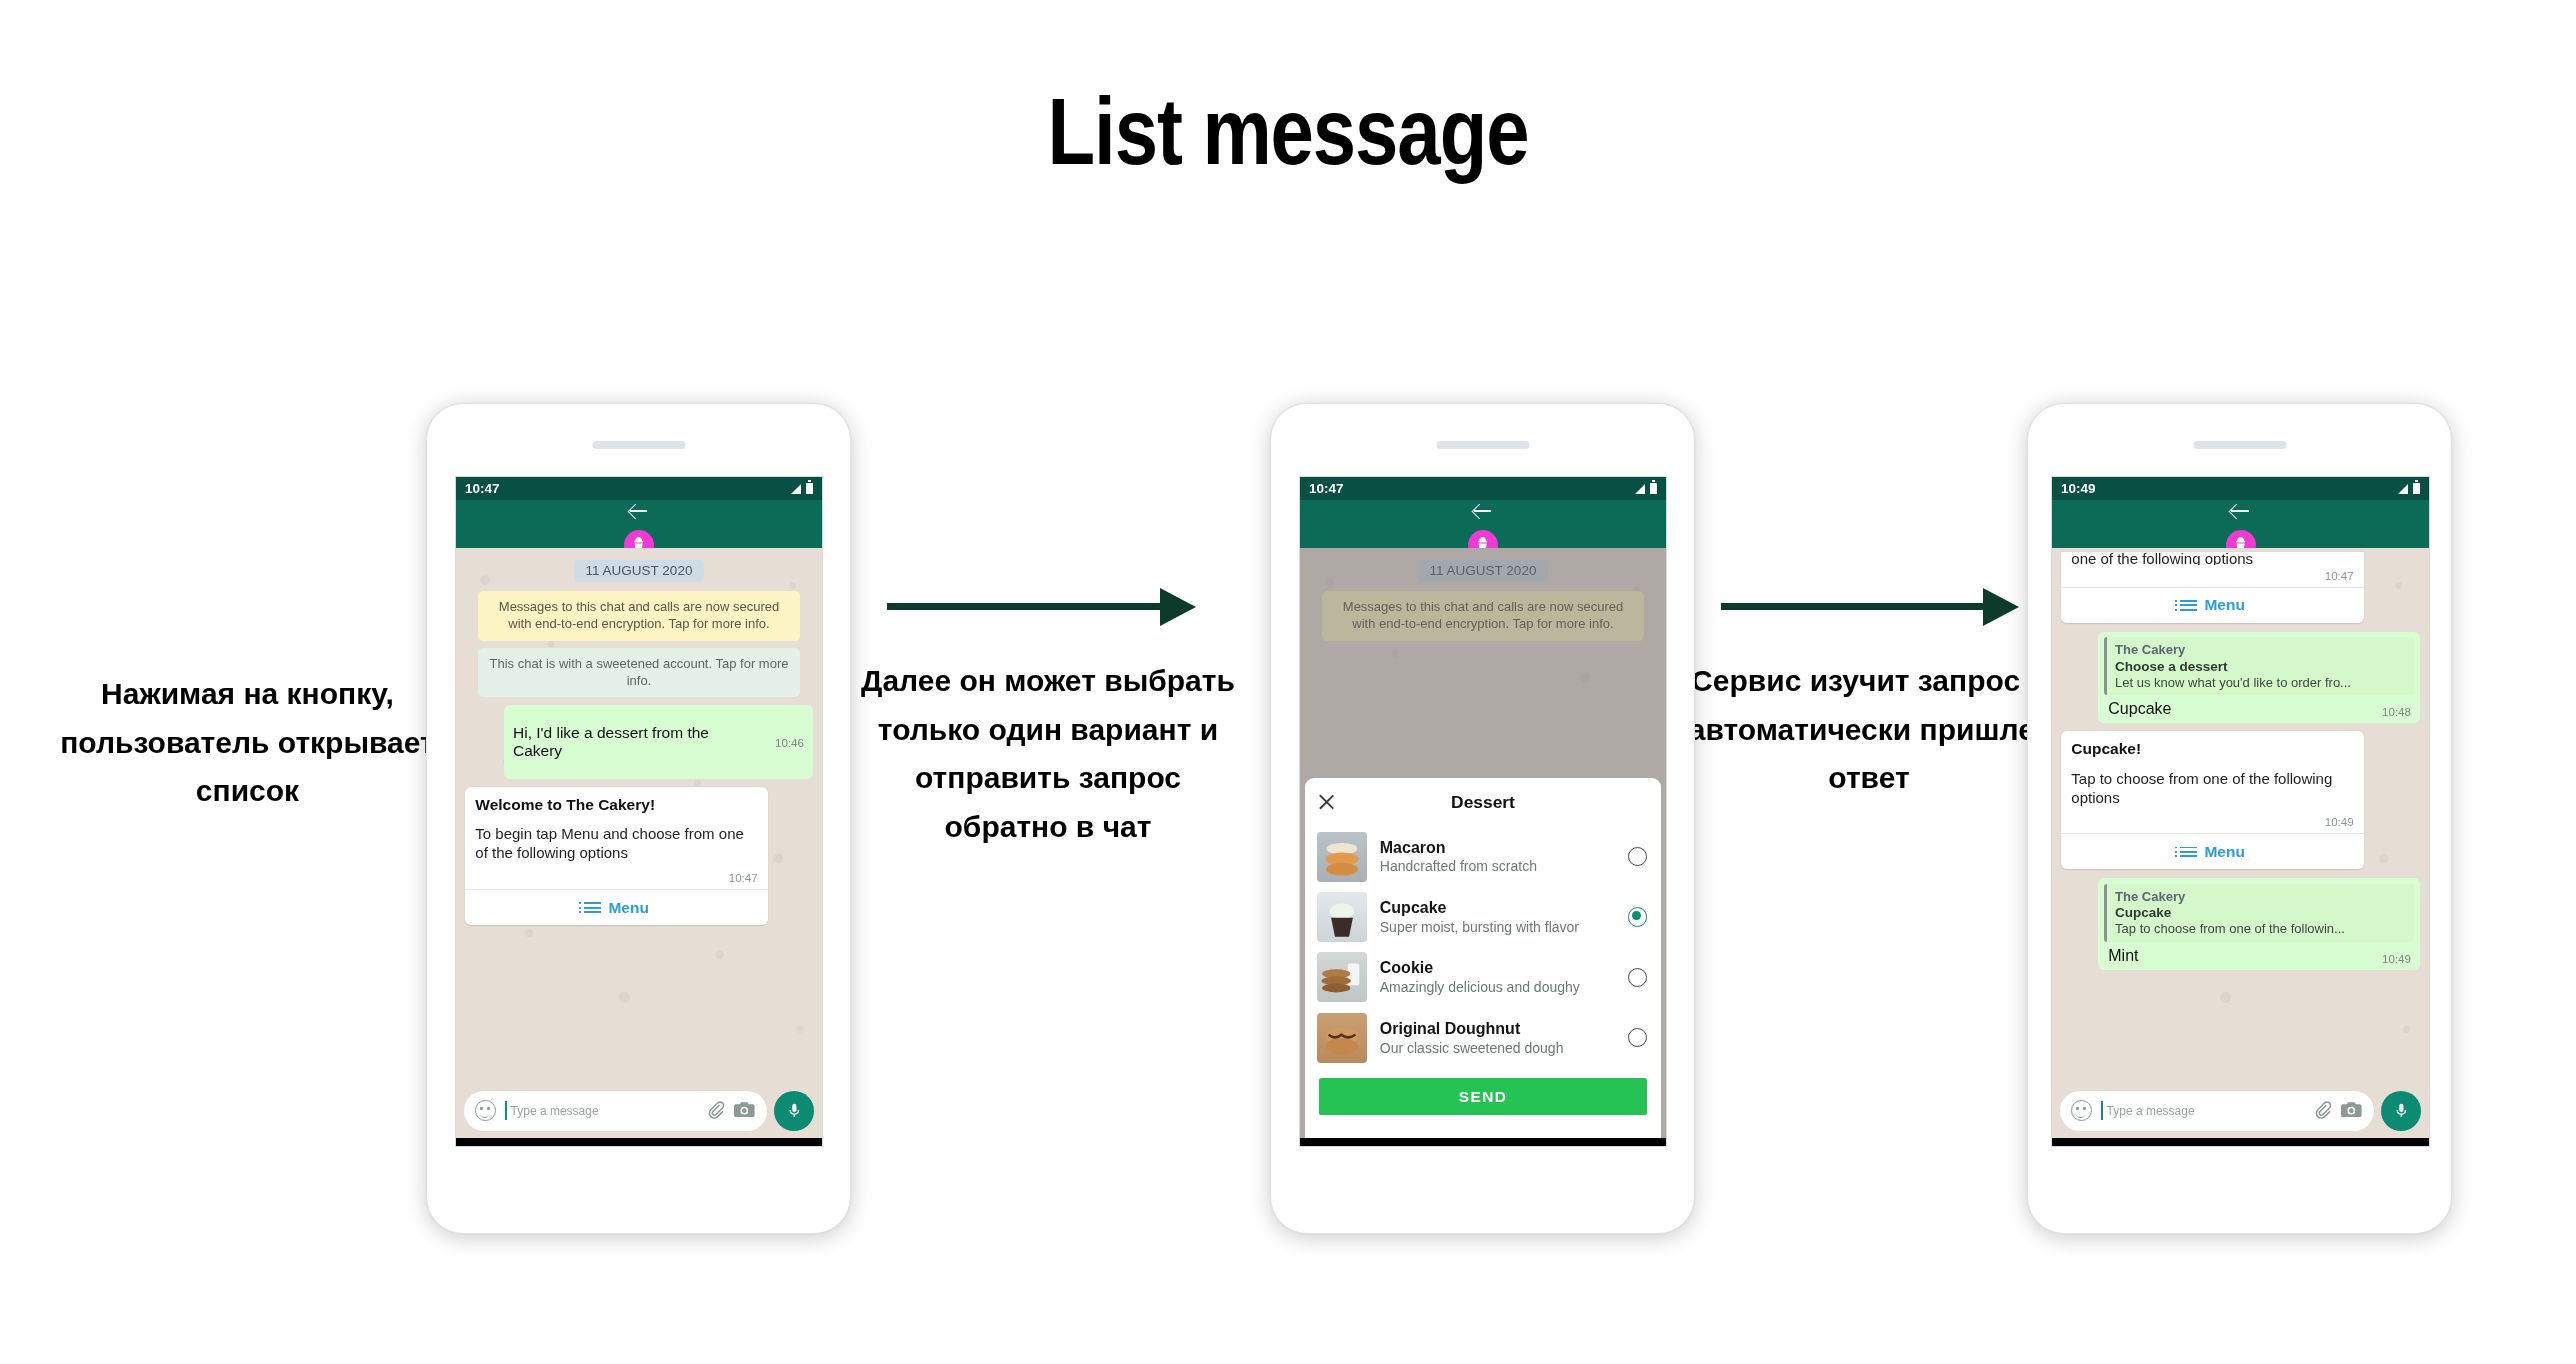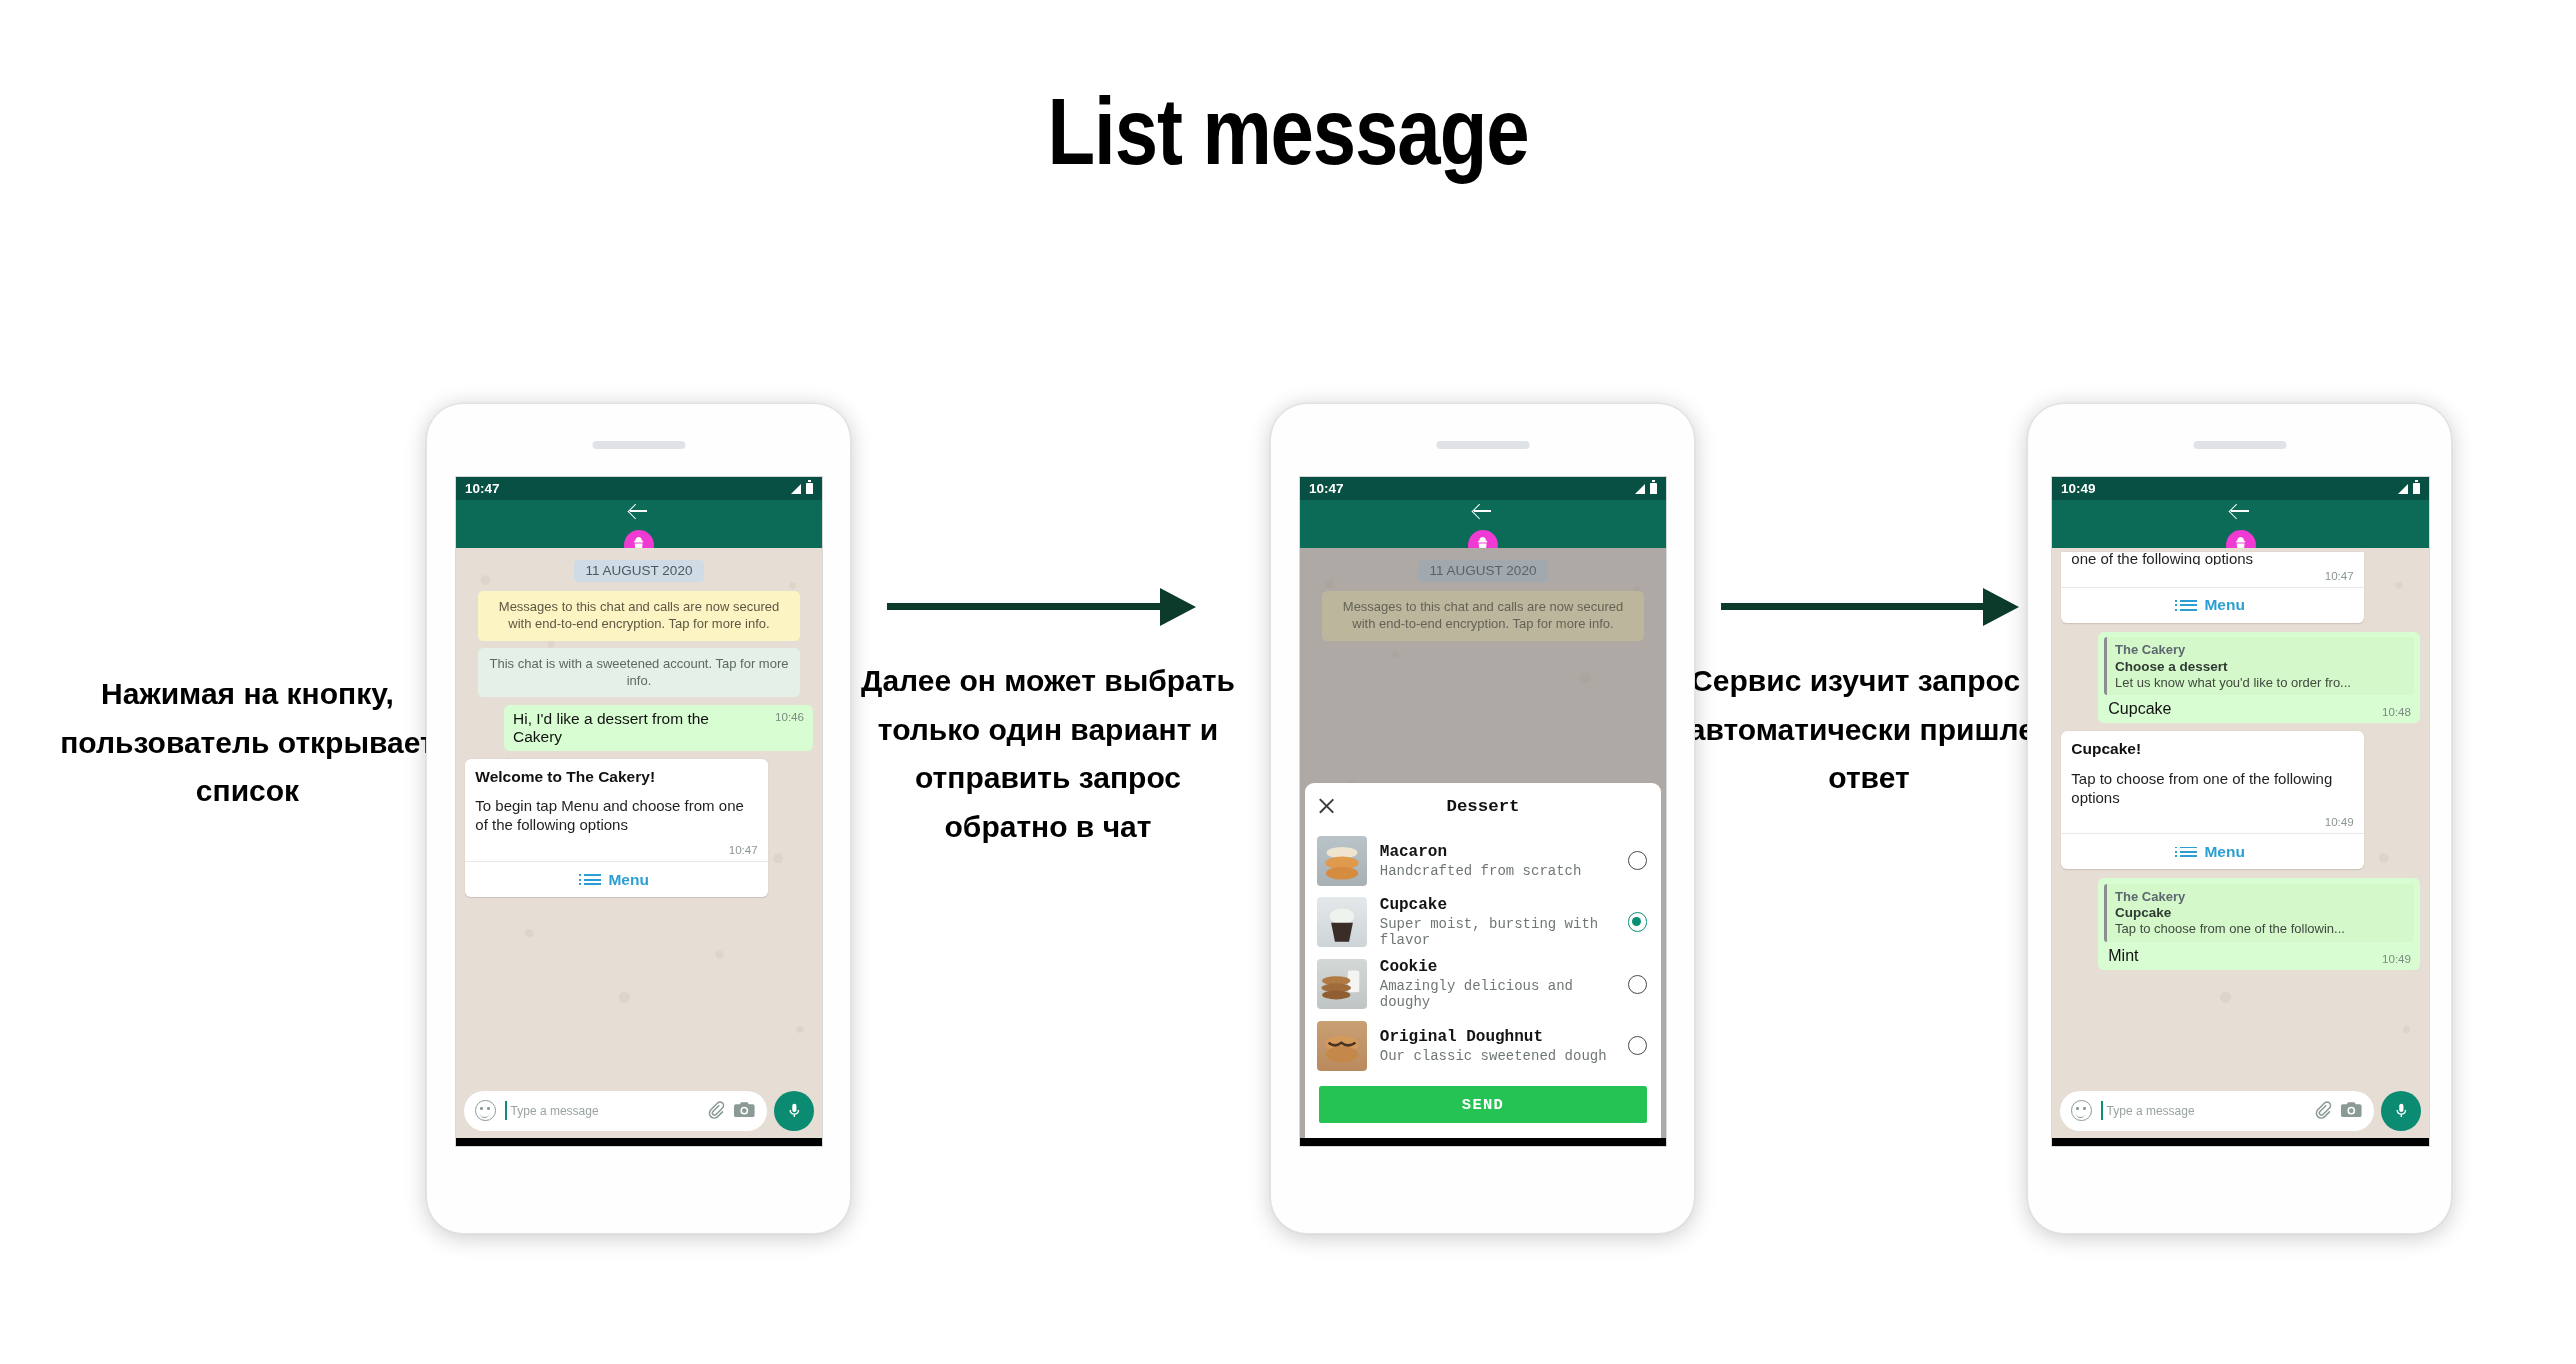--- a/index.html
+++ b/index.html
@@ -225,26 +225,26 @@
     border-radius: 5.2px;
   }
   .sysmsg.enc { background: #fdf4c4; }
   .sysmsg.biz { background: #e4f0e8; color: #5b6b62; }
 
   .bubble-out {
     margin: 0 0 7.7px auto;
     max-width: 309px;
     background: #d9fdd3;
     border-radius: 5.8px;
-    padding: 5px 9px;
+    padding: 19px 9px;
     font-size: 15.5px;
     color: #111111;
     position: relative;
     display: flex;
-    align-items: flex-start;
+    align-items: center;
     gap: 24px;
   }
   .bubble-out .t { font-size: 11.6px; color: #7b8a80; white-space: nowrap; }
 
   .card {
     background: #ffffff;
     border-radius: 5.8px;
     margin: 0 0 9px 0;
     max-width: 303px;
     overflow: hidden;
@@ -387,22 +387,21 @@
 
   
   .dim { position: absolute; inset: 0; background: rgba(110,110,110,.46); z-index: 3; }
   .sheet {
     position: absolute;
     left: 5.2px; right: 5.2px;
     bottom: 0;
     background: #ffffff;
     border-radius: 9px 9px 0 0;
     z-index: 4;
-    padding-bottom: 11px;
-    font-family: Liberation Mono, monospace;
+    padding-bottom: 19px;
   }
   .sheet-head {
     height: 48px;
     display: flex;
     align-items: center;
     position: relative;
     padding: 0 11.6px;
   }
   .sheet-title {
     position: absolute;

